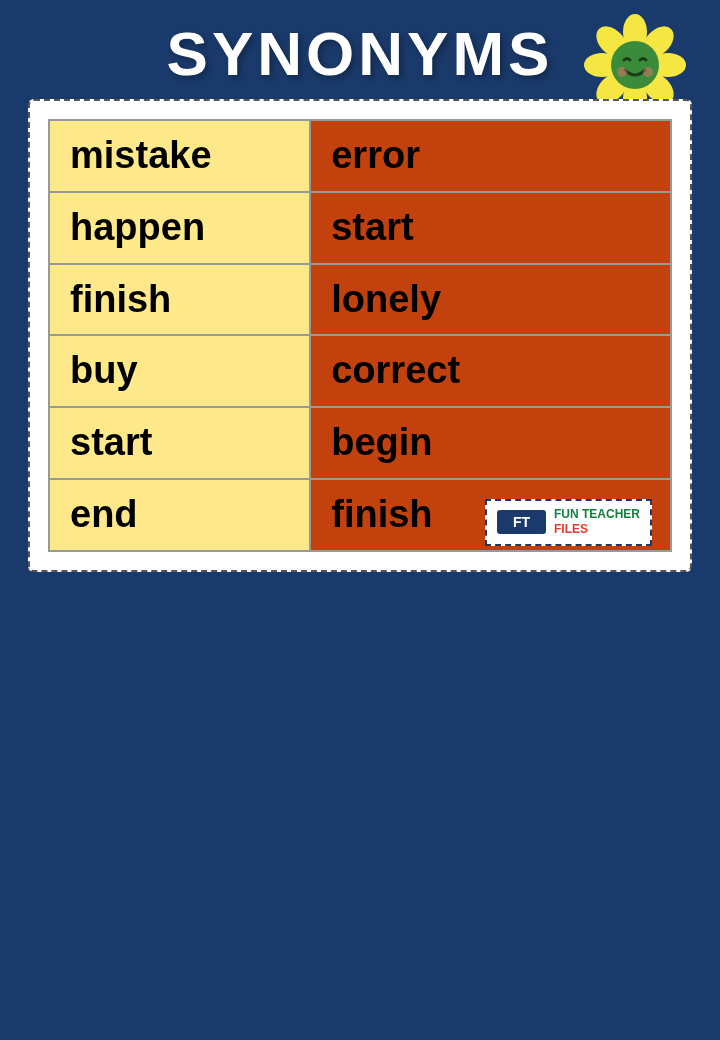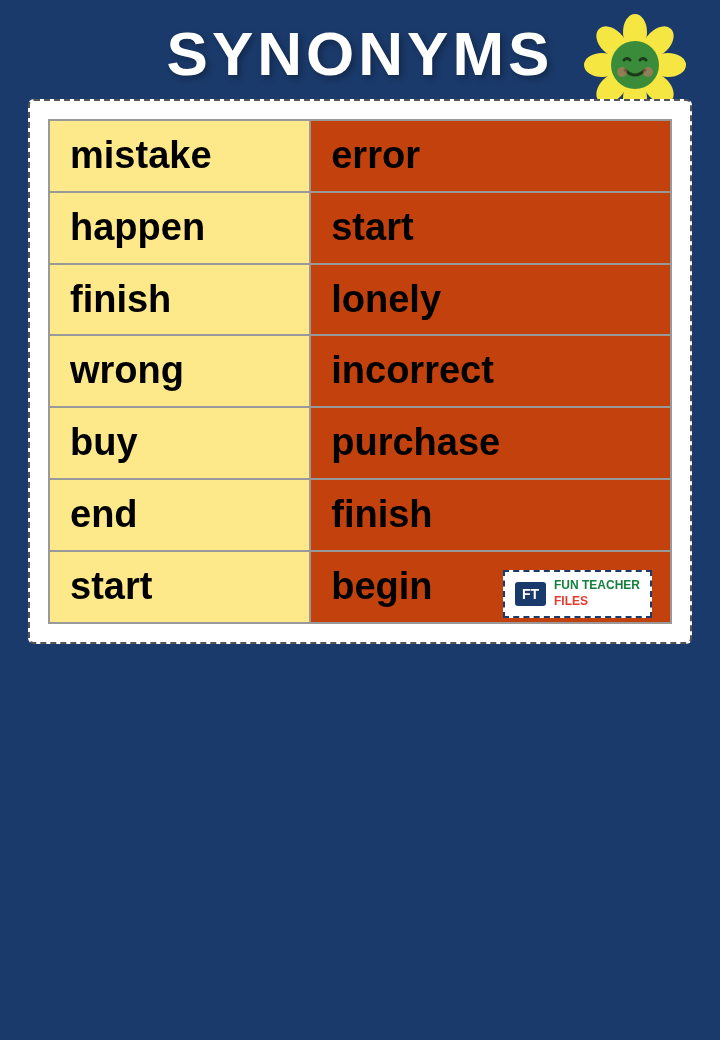--- a/index.html
+++ b/index.html
@@ -67,21 +67,21 @@
       background: white;
       display: flex;
       align-items: center;
       gap: 8px;
     }
     .ft-badge {
       background: #1a3a6b;
       color: white;
       font-size: 14px;
       font-weight: 900;
-      padding: 4px 7px;
+      padding: 4px 16px;
       border-radius: 3px;
     }
     .ft-text {
       font-size: 12px;
       font-weight: 900;
       color: #1a3a6b;
       line-height: 1.3;
     }
     .ft-text span {
       color: #e63a2e;
@@ -126,34 +126,30 @@
     </tr>
         <tr>
       <td class="word-col">happen</td>
       <td class="synonym-col">start</td>
     </tr>
         <tr>
       <td class="word-col">finish</td>
       <td class="synonym-col">lonely</td>
     </tr>
         <tr>
-      <td class="word-col">wrong</td>
-      <td class="synonym-col">incorrect</td>
+      <td class="word-col">buy</td>
+      <td class="synonym-col">correct</td>
     </tr>
         <tr>
-      <td class="word-col">buy</td>
-      <td class="synonym-col">purchase</td>
+      <td class="word-col">start</td>
+      <td class="synonym-col">begin</td>
     </tr>
         <tr>
       <td class="word-col">end</td>
       <td class="synonym-col">finish</td>
-    </tr>
-        <tr>
-      <td class="word-col">start</td>
-      <td class="synonym-col">begin</td>
     </tr>
       </tbody>
   </table>
 
   <div class="footer-logo">
     <div class="ft-badge">FT</div>
     <div class="ft-text">
       <span style="color:#15803d; display:block;">FUN TEACHER</span>
       <span style="color:#e63a2e; display:block;">FILES</span>
     </div>

